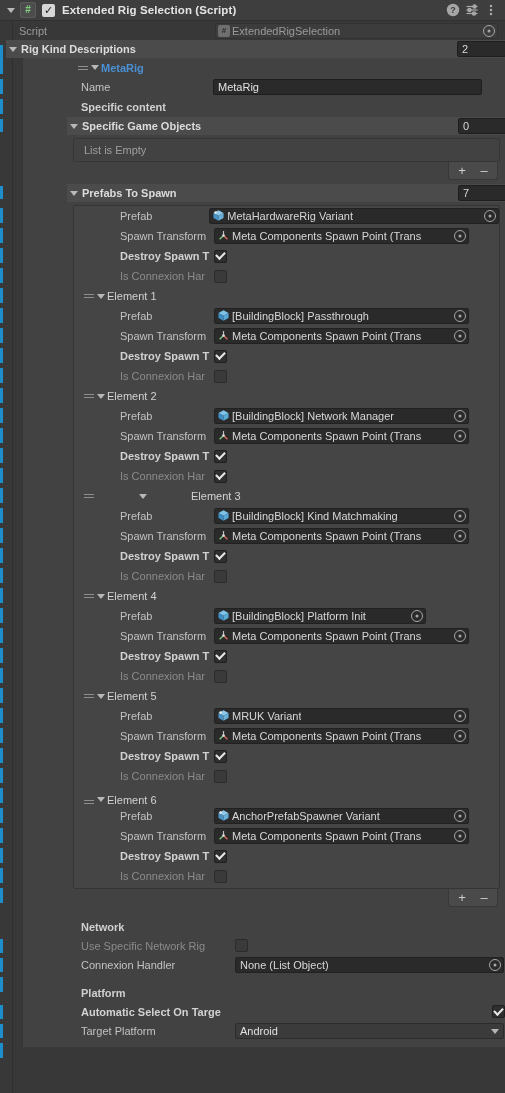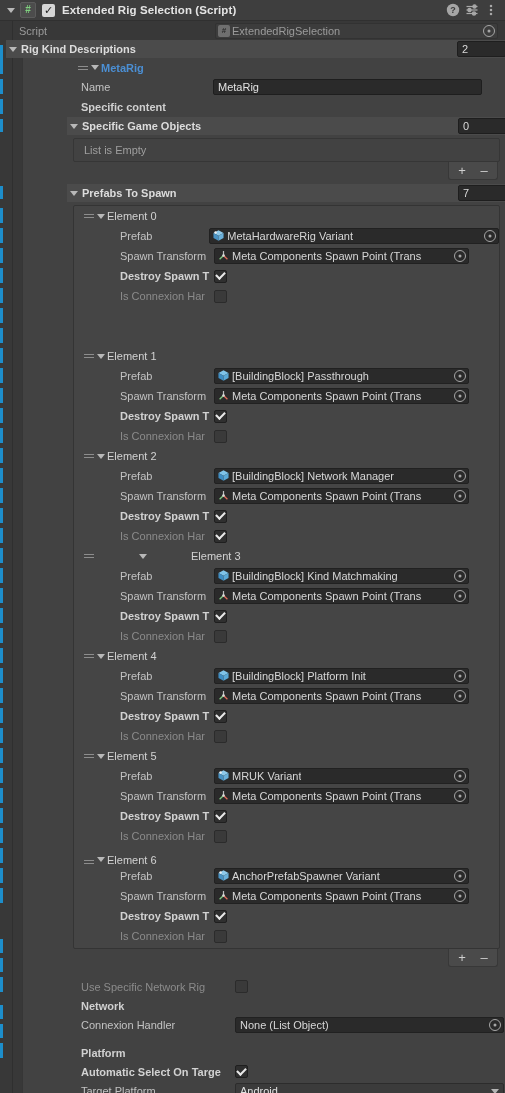--- a/index.html
+++ b/index.html
@@ -252,30 +252,20 @@
         <div class="foldout">
             <div class="tri"></div>
           </div>
         <div class="name">Prefabs To Spawn</div>
         <div class="numfield" style="position:absolute;right:-1px;width:49px;">7</div>
       </div>
 
       <div style="padding:3px 6px 0 6px;">
         <div class="elembox" id="elements-host">
             <div style="padding-bottom: 0px;">
-              <div class="row" style="height:20px;padding-left:10px;">
-                <div class="drag-handle">
-                  <i></i>
-                  <i></i>
-                </div>
-                <div class="foldout">
-                  <div class="tri"></div>
-                </div>
-                <div class="elem-title">Element 0</div>
-              </div>
               <div class="row" style="height:20px;padding-left:46px;">
                 <div class="lbl" style="width:94px;">Prefab</div>
                 <div class="objfield" style="width:305px;">
                   <span><svg class="cube" viewBox="0 0 16 16">
                       <path d="M8 1.6 L14.2 5 L8 8.4 L1.8 5 Z" fill="#8ec9ea"></path>
                       <path d="M1.8 5 L8 8.4 L8 14.6 L1.8 11.2 Z" fill="#4a93c4"></path>
                       <path d="M14.2 5 L8 8.4 L8 14.6 L14.2 11.2 Z" fill="#6ab0da"></path>
                       <circle cx="4.4" cy="4.2" r="1.5" fill="#f0f0f0"></circle>
                     </svg></span>
                   <div class="otext">MetaHardwareRig Variant</div>
@@ -302,21 +292,21 @@
               <div class="row" style="height:20px;padding-left:46px;">
                 <div class="lbl bold" style="width:94px;">Destroy Spawn T</div>
                 <div class="cbox checked"></div>
               </div>
               <div class="row" style="height:20px;padding-left:46px;">
                 <div class="lbl disabled" style="width:94px;">Is Connexion Har</div>
                 <div class="cbox off"></div>
               </div>
             </div>
             <div style="padding-bottom: 0px;">
-              <div class="row" style="height:20px;padding-left:10px;margin-top:40px;">
+              <div class="row" style="height:20px;padding-left:10px;">
                 <div class="drag-handle">
                   <i></i>
                   <i></i>
                 </div>
                 <div class="foldout">
                   <div class="tri"></div>
                 </div>
                 <div class="elem-title">Element 1</div>
               </div>
               <div class="row" style="height:20px;padding-left:46px;">
@@ -461,21 +451,21 @@
                   <i></i>
                   <i></i>
                 </div>
                 <div class="foldout">
                   <div class="tri"></div>
                 </div>
                 <div class="elem-title">Element 4</div>
               </div>
               <div class="row" style="height:20px;padding-left:46px;">
                 <div class="lbl" style="width:94px;">Prefab</div>
-                <div class="objfield" style="width:255px;">
+                <div class="objfield" style="width:212px;">
                   <span><svg class="cube" viewBox="0 0 16 16">
                       <path d="M8 1.6 L14.2 5 L8 8.4 L1.8 5 Z" fill="#7fc3e8"></path>
                       <path d="M1.8 5 L8 8.4 L8 14.6 L1.8 11.2 Z" fill="#3f8ec4"></path>
                       <path d="M14.2 5 L8 8.4 L8 14.6 L14.2 11.2 Z" fill="#5aa8d6"></path>
                     </svg></span>
                   <div class="otext">[BuildingBlock] Platform Init</div>
                   <div class="osel">
                     <div class="ring"></div>
                   </div>
                 </div>
@@ -610,41 +600,41 @@
       <div class="addrem" style="padding-right:8px;">
         <div class="addrem-inner">
           <div class="ar-btn">+</div>
           <div class="ar-btn">–</div>
         </div>
       </div>
     </div>
 
     <div style="height:10px;"></div>
     <div class="row" style="height:19px;padding-left:58px;">
+      <div class="section-h">Network</div>
+    </div>
+    <div class="row" style="height:19px;padding-left:58px;">
       <div class="lbl disabled" style="width:154px;">Use Specific Network Rig</div>
       <div class="cbox off"></div>
-    </div>
-    <div class="row" style="height:19px;padding-left:58px;">
-      <div class="section-h">Network</div>
     </div>
     <div class="row" style="height:20px;padding-left:58px;">
       <div class="lbl" style="width:154px;">Connexion Handler</div>
       <div class="objfield" style="width:269px;">
         <div class="otext">None (List Object)</div>
         <div class="osel">
             <div class="ring"></div>
           </div>
       </div>
     </div>
 
     <div style="height:8px;"></div>
     <div class="row" style="height:19px;padding-left:58px;">
       <div class="section-h">Platform</div>
     </div>
-    <div class="row" style="height:19px;padding-left:58px;">
+    <div class="row" style="height:19px;padding-left:58px;justify-content:space-between;">
       <div class="lbl bold" style="width:154px;">Automatic Select On Targe</div>
       <div class="cbox checked"></div>
     </div>
     <div class="row" style="height:20px;padding-left:58px;">
       <div class="lbl" style="width:154px;">Target Platform</div>
       <div class="popup" style="width:269px;">
         <span>Android</span>
         <span class="caret"></span>
       </div>
     </div>

